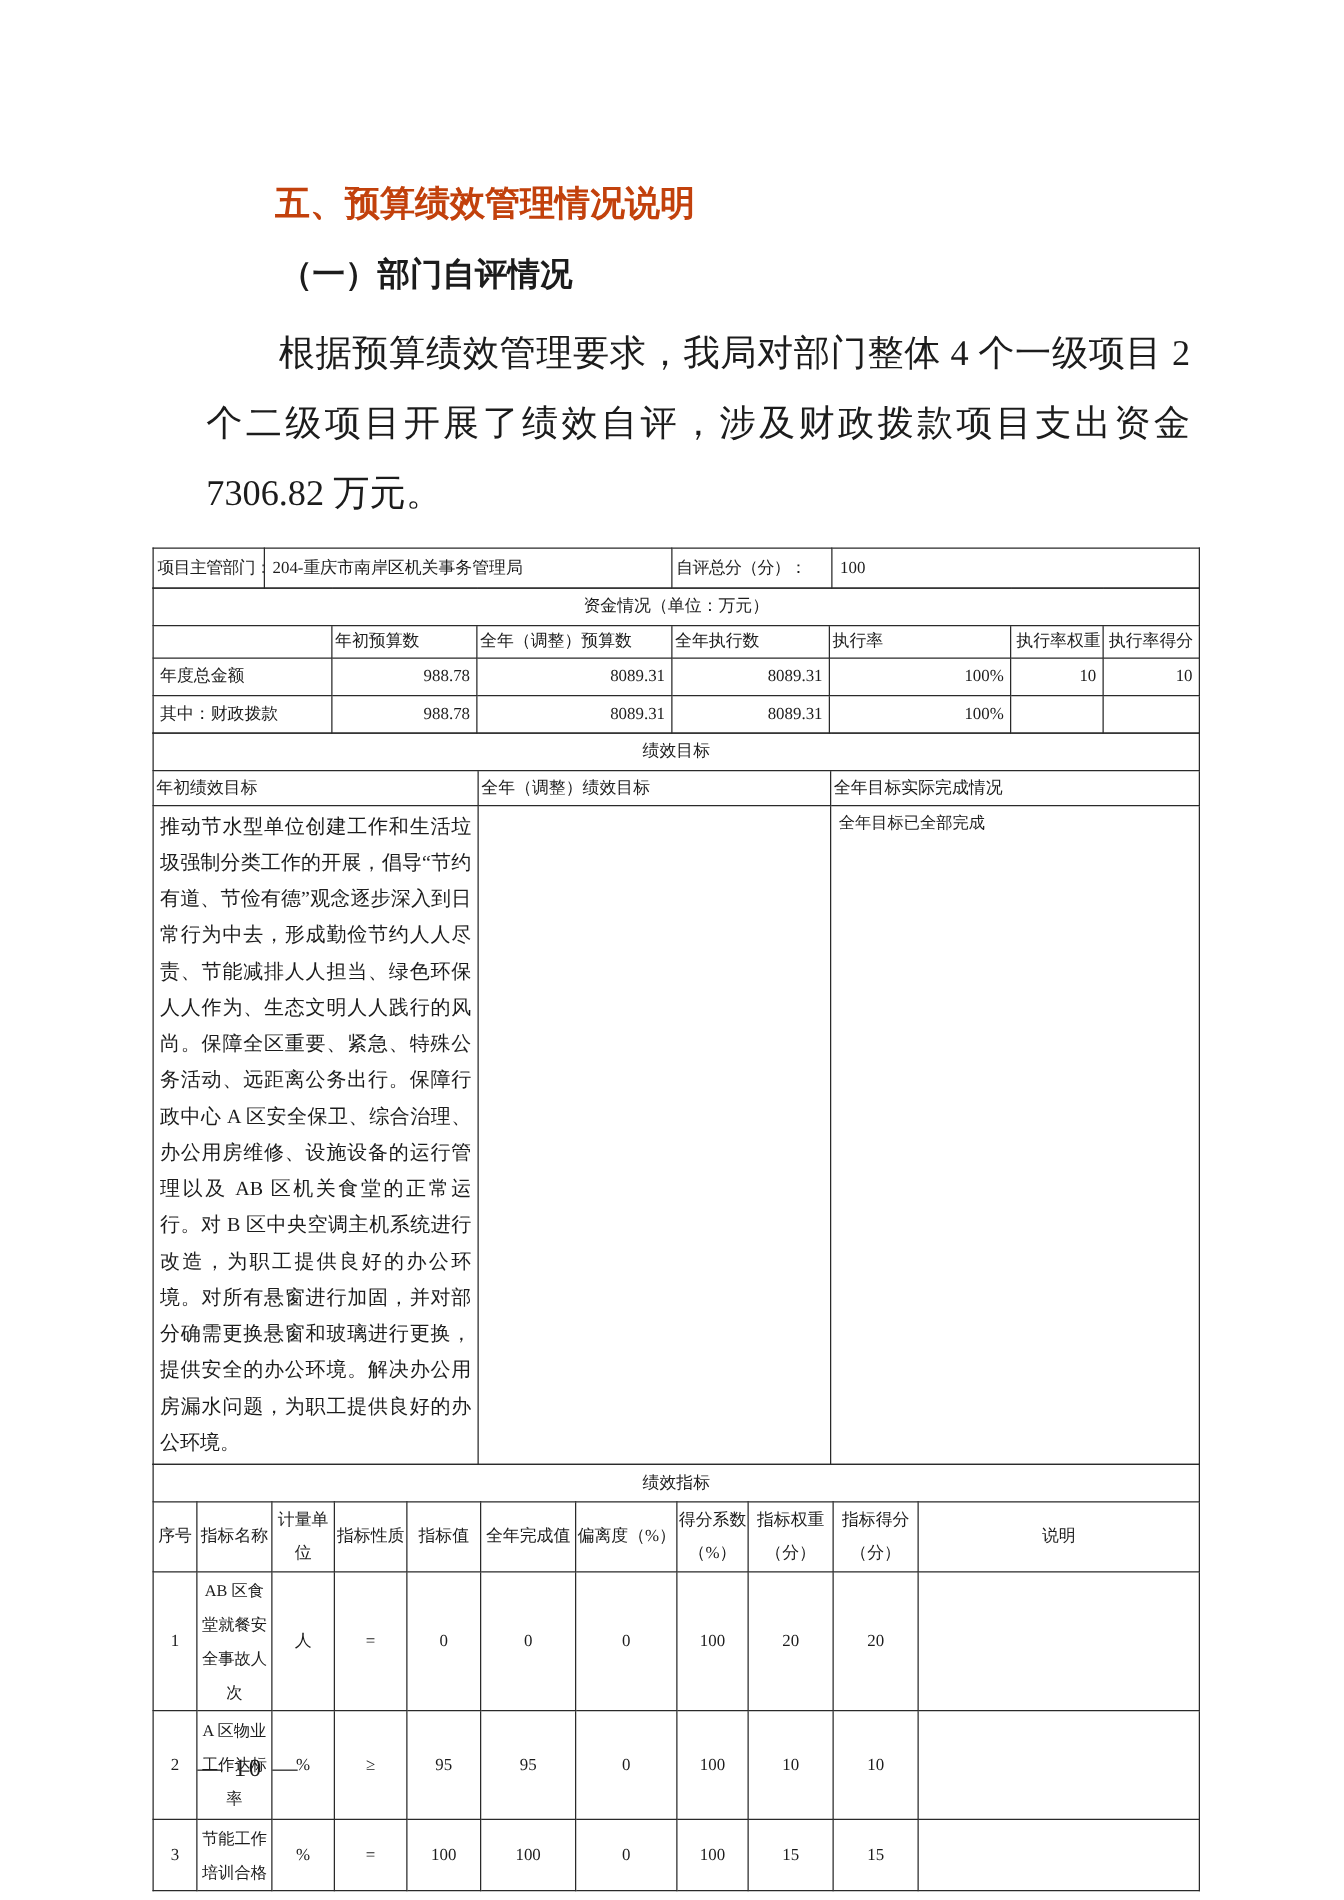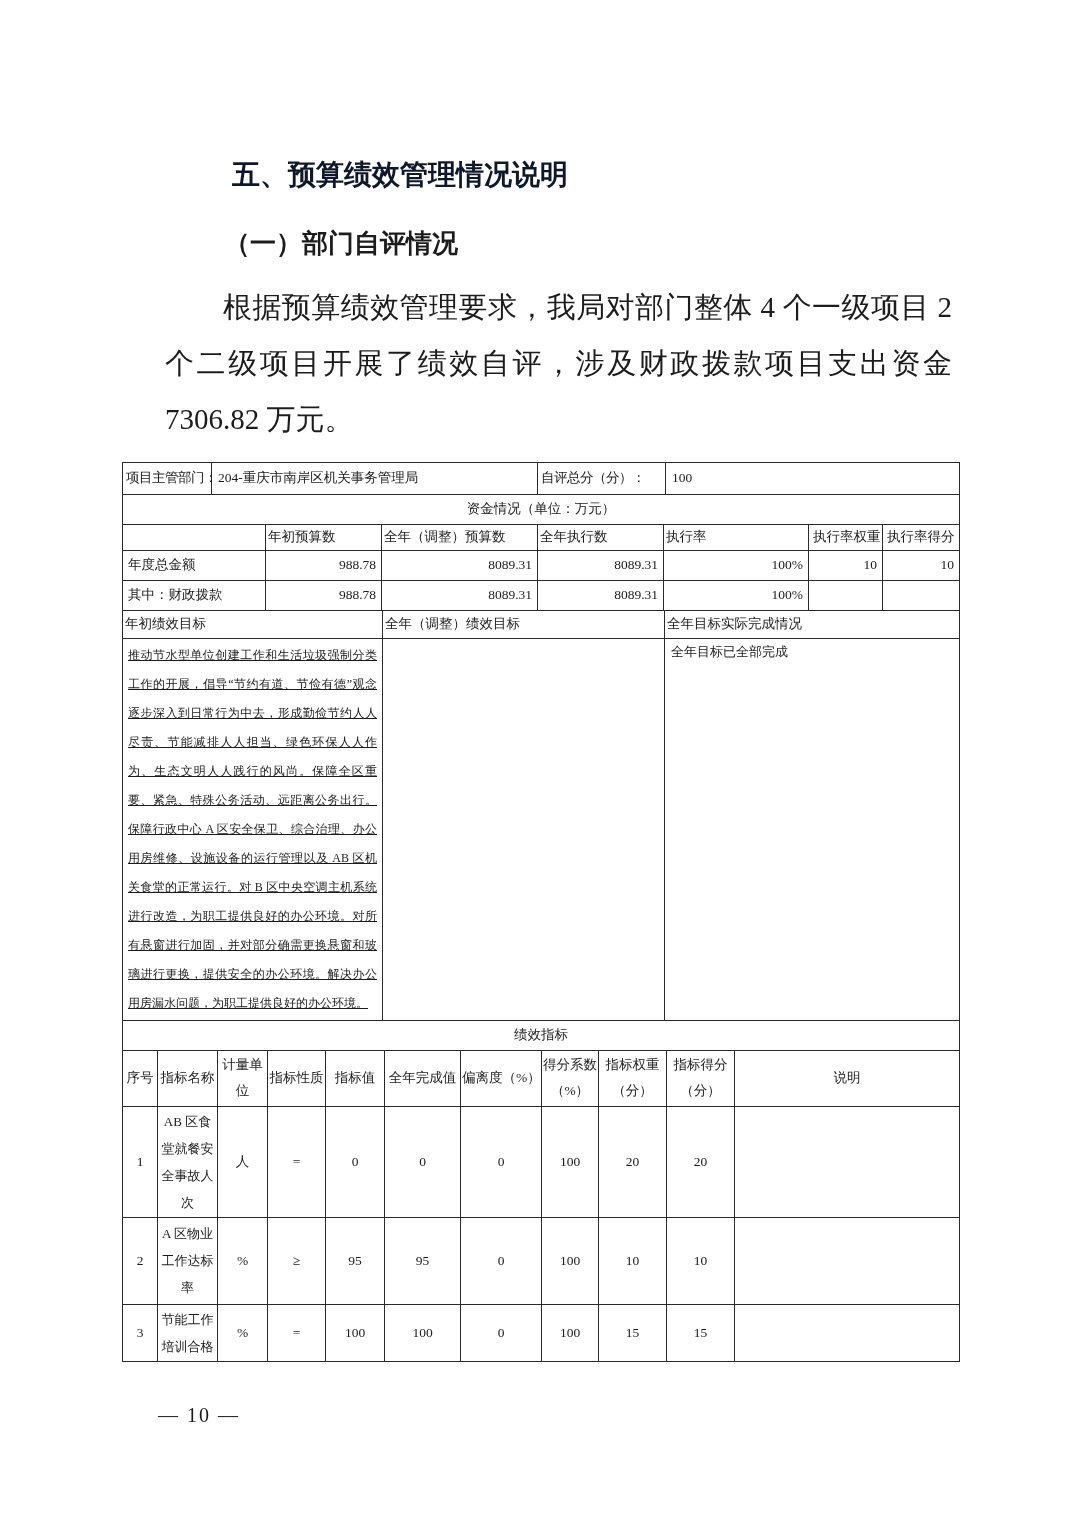--- a/index.html
+++ b/index.html
@@ -7,24 +7,24 @@
   .page {
     position: relative;
     width: 1075px; height: 1520px;
     margin: 0 auto;
     background: #ffffff;
     font-family: "Liberation Serif", serif;
     color: #1c1c1c;
     overflow: hidden;
   }
   .h1 {
-    margin: 12px; padding: 146px 0 0 220px;
+    margin: 0; padding: 146px 0 0 220px;
     font-family: "Liberation Sans", sans-serif;
     font-size: 28px; font-weight: bold; line-height: 1.2;
-    color: #0f172a;
+    color: #c2410c;
   }
   .h2 {
     margin: 0; padding: 24px 0 0 224px;
     font-size: 26px; font-weight: 700; line-height: 1.2;
     font-family: "Liberation Serif", serif;
   }
   .para {
     margin: 0 0 0 165px; padding-top: 20px;
     width: 787px;
     font-size: 29px; line-height: 56px;
@@ -59,22 +59,22 @@
   td.hdr { padding: 1px 2px; }
   td.num { text-align: right; padding-right: 5px; }
   td.nowrap { white-space: nowrap; padding: 1px 4px; }
   tr.r32 { height: 32px; } tr.r30 { height: 30px; }
   tr.r26 { height: 26px; } tr.r28 { height: 28px; }
   tr.r56 { height: 56px; }
   tr.r88 { height: 88px; } tr.r87 { height: 87px; } tr.r57 { height: 57px; }
   tr.goalrow { height: 349px; }
   td.goaltext {
     vertical-align: top; text-align: justify;
-    font-size: 12px; line-height: 29px;
-    padding: 2px 5px; word-break: break-all; text-decoration: underline;
+    font-size: 16px; line-height: 29px;
+    padding: 2px 5px; word-break: break-all;
   }
   td.completion { vertical-align: top; text-align: left; padding: 4px 6px; font-size: 13px; }
   td.iname {
     text-align: center; font-size: 13px; line-height: 27px;
     padding: 1px 2px; word-break: break-all;
   }
   td.icell { text-align: center; font-size: 13.5px; }
   td.ihdr { text-align: center; font-size: 13.5px; line-height: 26px; padding: 1px 1px; }
   .page-num {
     position: absolute; left: 158px; top: 1404px;
@@ -151,20 +151,23 @@
   </tbody>
     </table>
 
   <table>
     <colgroup>
         <col style="width:260px">
         <col style="width:282px">
         <col style="width:295px">
       </colgroup>
     <tbody>
+        <tr class="band">
+      <td colspan="3">绩效目标</td>
+    </tr>
     <tr class="r28">
       <td class="hdr">年初绩效目标</td>
       <td class="hdr">全年（调整）绩效目标</td>
       <td class="hdr">全年目标实际完成情况</td>
     </tr>
     <tr class="goalrow">
       <td class="goaltext">推动节水型单位创建工作和生活垃圾强制分类工作的开展，倡导“节约有道、节俭有德”观念逐步深入到日常行为中去，形成勤俭节约人人尽责、节能减排人人担当、绿色环保人人作为、生态文明人人践行的风尚。保障全区重要、紧急、特殊公务活动、远距离公务出行。保障行政中心 A 区安全保卫、综合治理、办公用房维修、设施设备的运行管理以及 AB 区机关食堂的正常运行。对 B 区中央空调主机系统进行改造，为职工提供良好的办公环境。对所有悬窗进行加固，并对部分确需更换悬窗和玻璃进行更换，提供安全的办公环境。解决办公用房漏水问题，为职工提供良好的办公环境。</td>
       <td class="goaltext"></td>
       <td class="completion">全年目标已全部完成</td>
     </tr>

